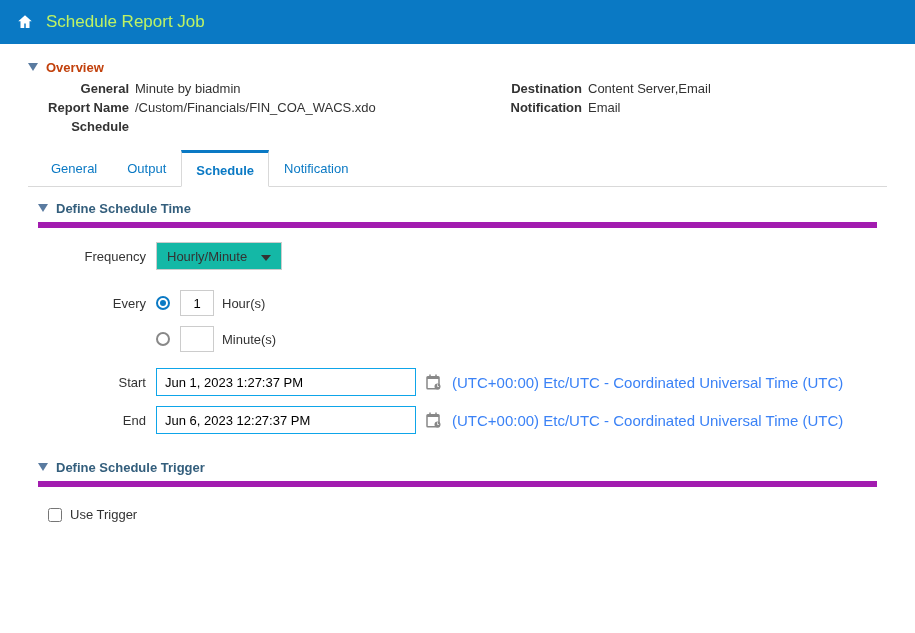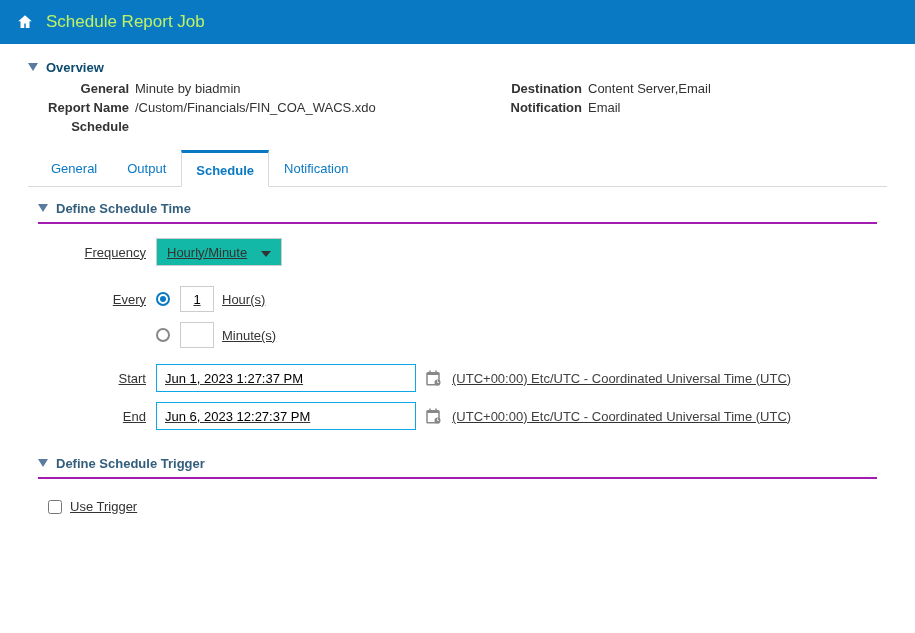--- a/index.html
+++ b/index.html
@@ -23,21 +23,21 @@
     }
     .page-title {
       font-size: 17px;
       font-weight: normal;
     }
     .content { padding: 16px 28px 0 28px; }
     .overview-section { margin-bottom: 12px; }
     .section-header {
       display: flex;
       align-items: center;
-      color: #0c4a6e;
+      color: #c2410c;
       font-weight: bold;
       font-size: 13px;
       margin-bottom: 6px;
     }
     .overview-body {
       display: flex;
       gap: 48px;
       padding-left: 12px;
     }
     .overview-col1 { flex: 0 0 420px; }
@@ -69,36 +69,35 @@
       border-bottom: 1px solid #fff;
       background: #fff;
     }
     .panel { padding: 14px 10px 0 10px; }
     .sub-section-header {
       display: flex;
       align-items: center;
       color: #335e7c;
       font-weight: bold;
       font-size: 13px;
-      border-bottom: 2px solid #a21caf;
+      border-bottom: 6px solid #a21caf;
       padding-bottom: 6px;
       margin-bottom: 14px;
     }
     .caret {
       display: inline-flex;
       width: 10px;
       height: 10px;
       margin-right: 8px;
     }
     .form-row {
       display: flex;
       align-items: center;
       margin-bottom: 10px;
       font-size: 13px;
-      text-decoration: underline;
     }
     .form-label {
       width: 118px;
       text-align: right;
       padding-right: 10px;
       color: #333;
     }
     .select-wrap {
       display: inline-flex;
       align-items: center;
@@ -140,21 +139,21 @@
       border: 1px solid #0ea5e9;
       padding: 0 8px;
       font-size: 13px;
       margin-right: 8px;
     }
     .cal-icon {
       display: inline-flex;
       margin-right: 10px;
       color: #777;
     }
-    .tz-text { color: #404040; font-size: 13px; }
+    .tz-text { color: #3b82f6; font-size: 15px; }
     .checkbox {
       width: 14px; height: 14px;
       border: 1px solid #999;
       margin-right: 8px;
       cursor: pointer;
     }
     .trigger-section { margin-top: 26px; }
     .sched-indent { padding-left: 0; }
   </style>
 </head>

